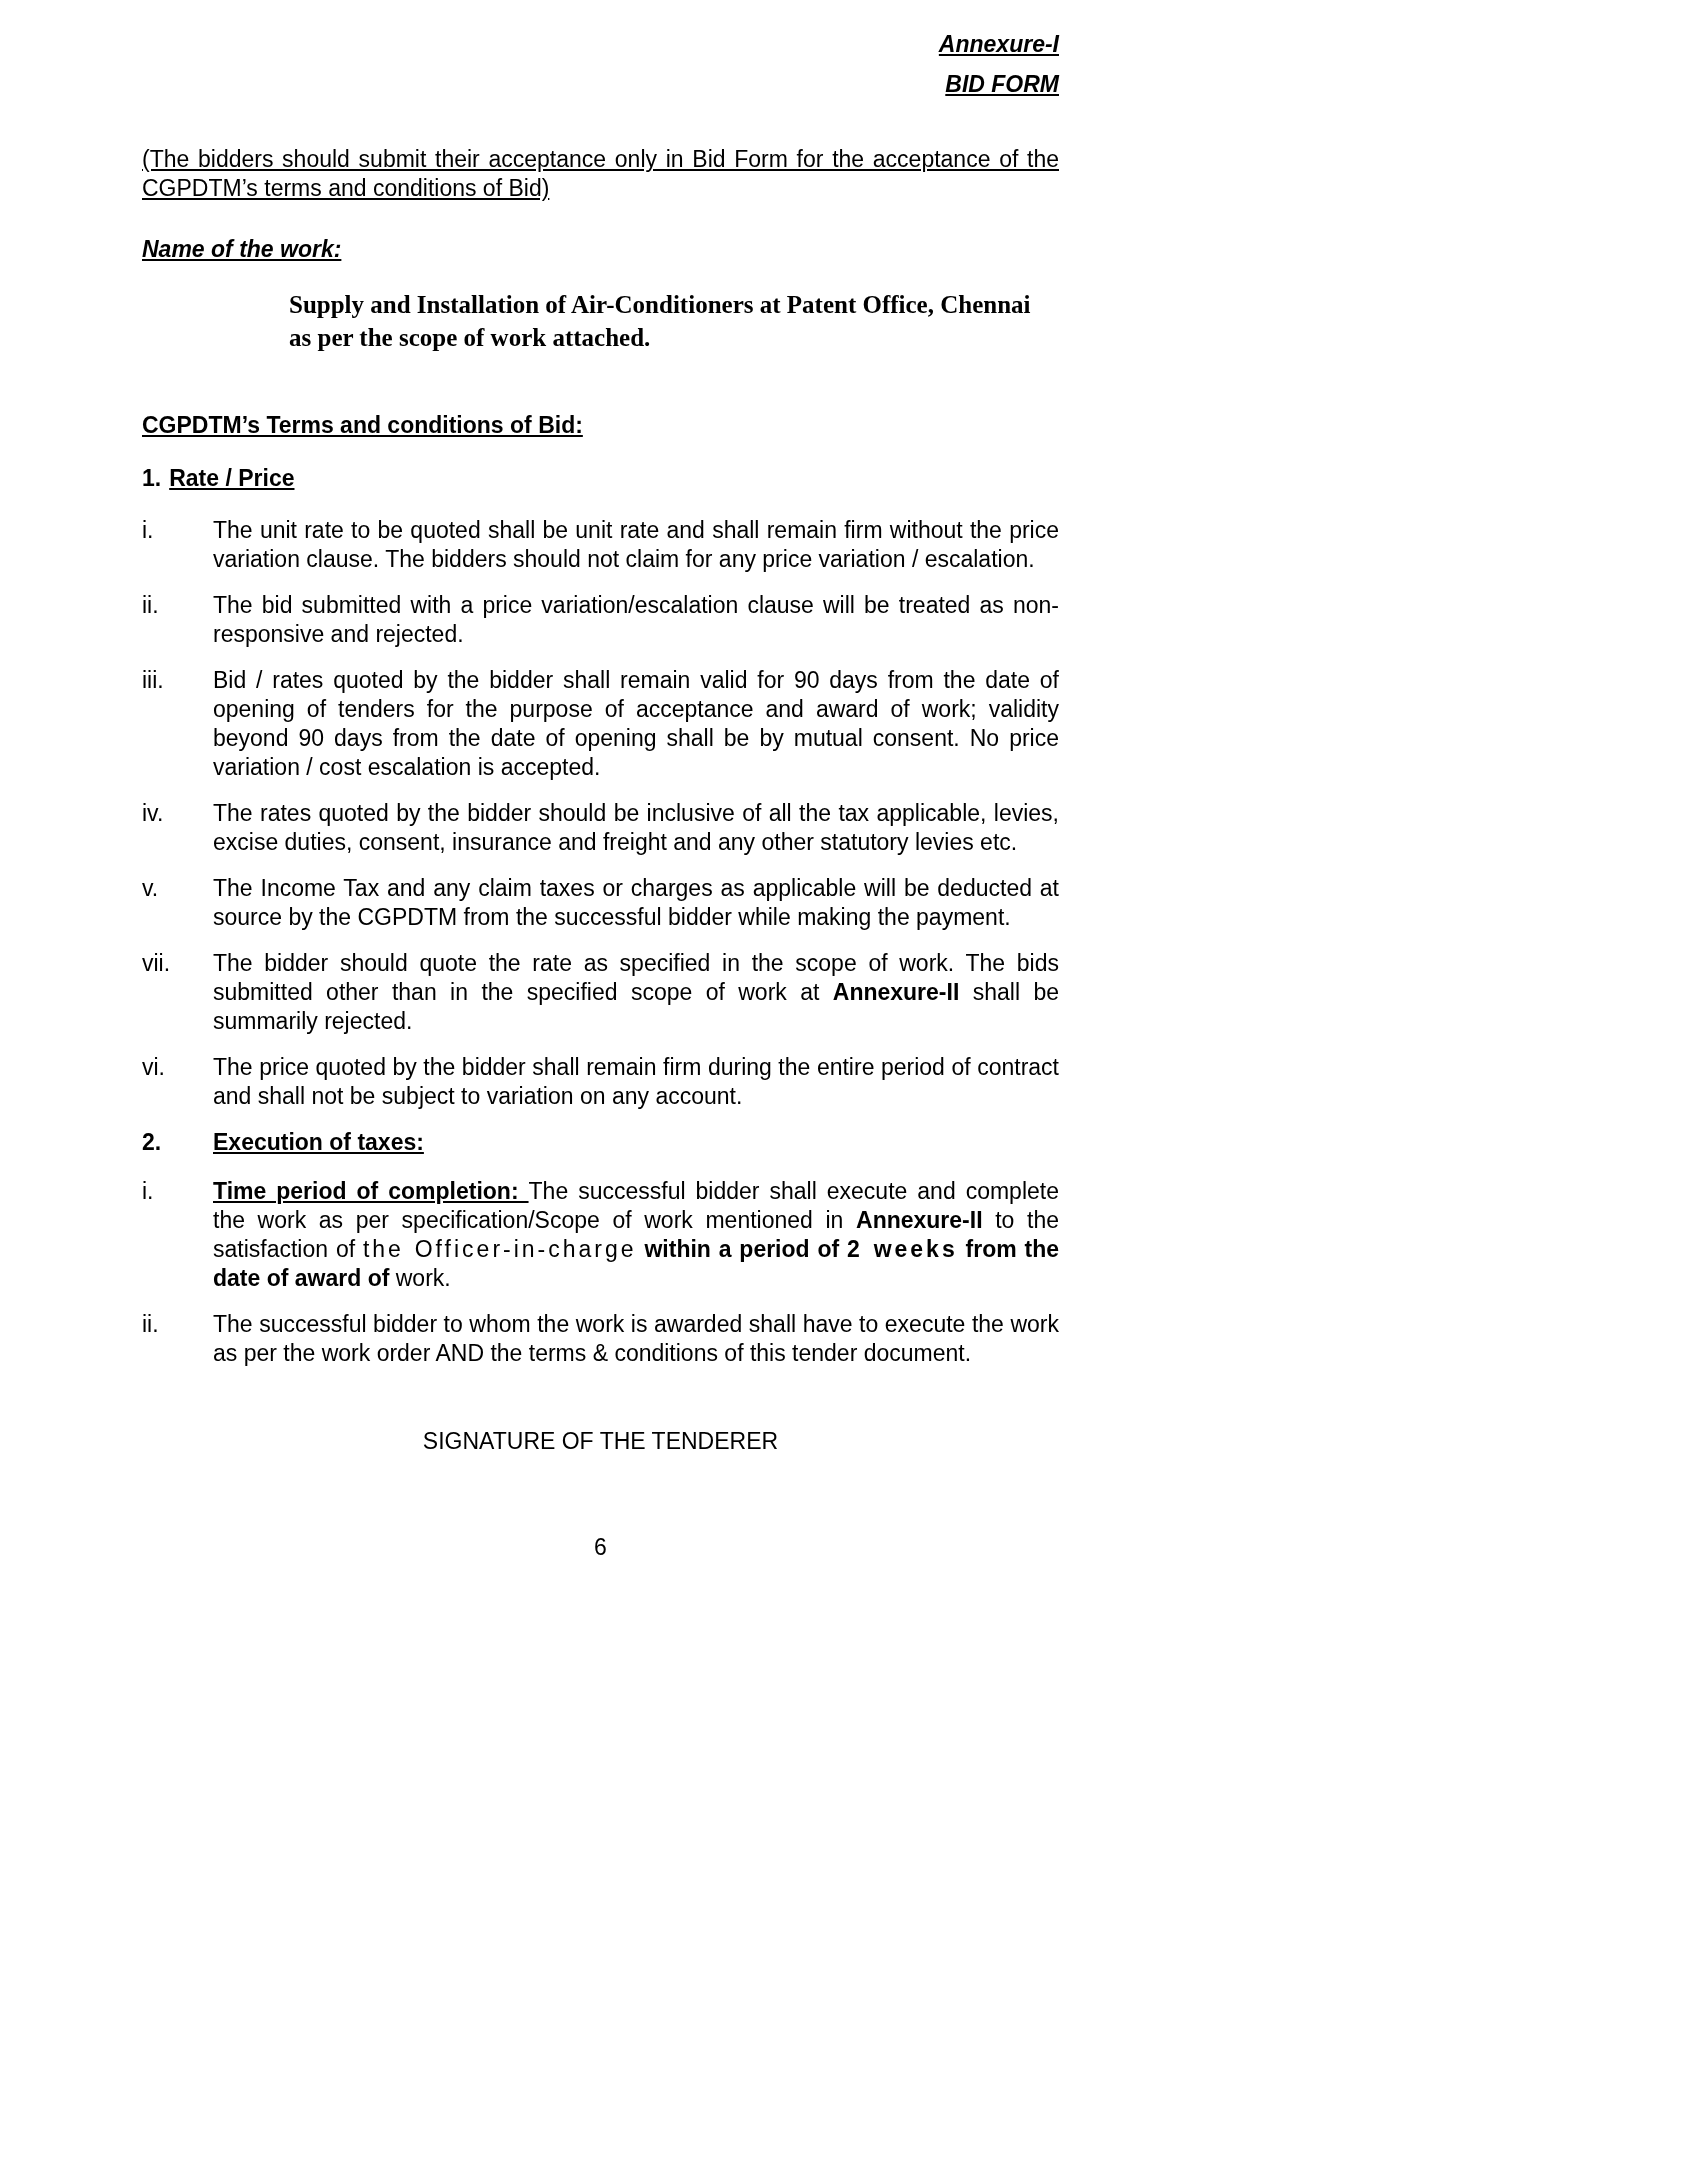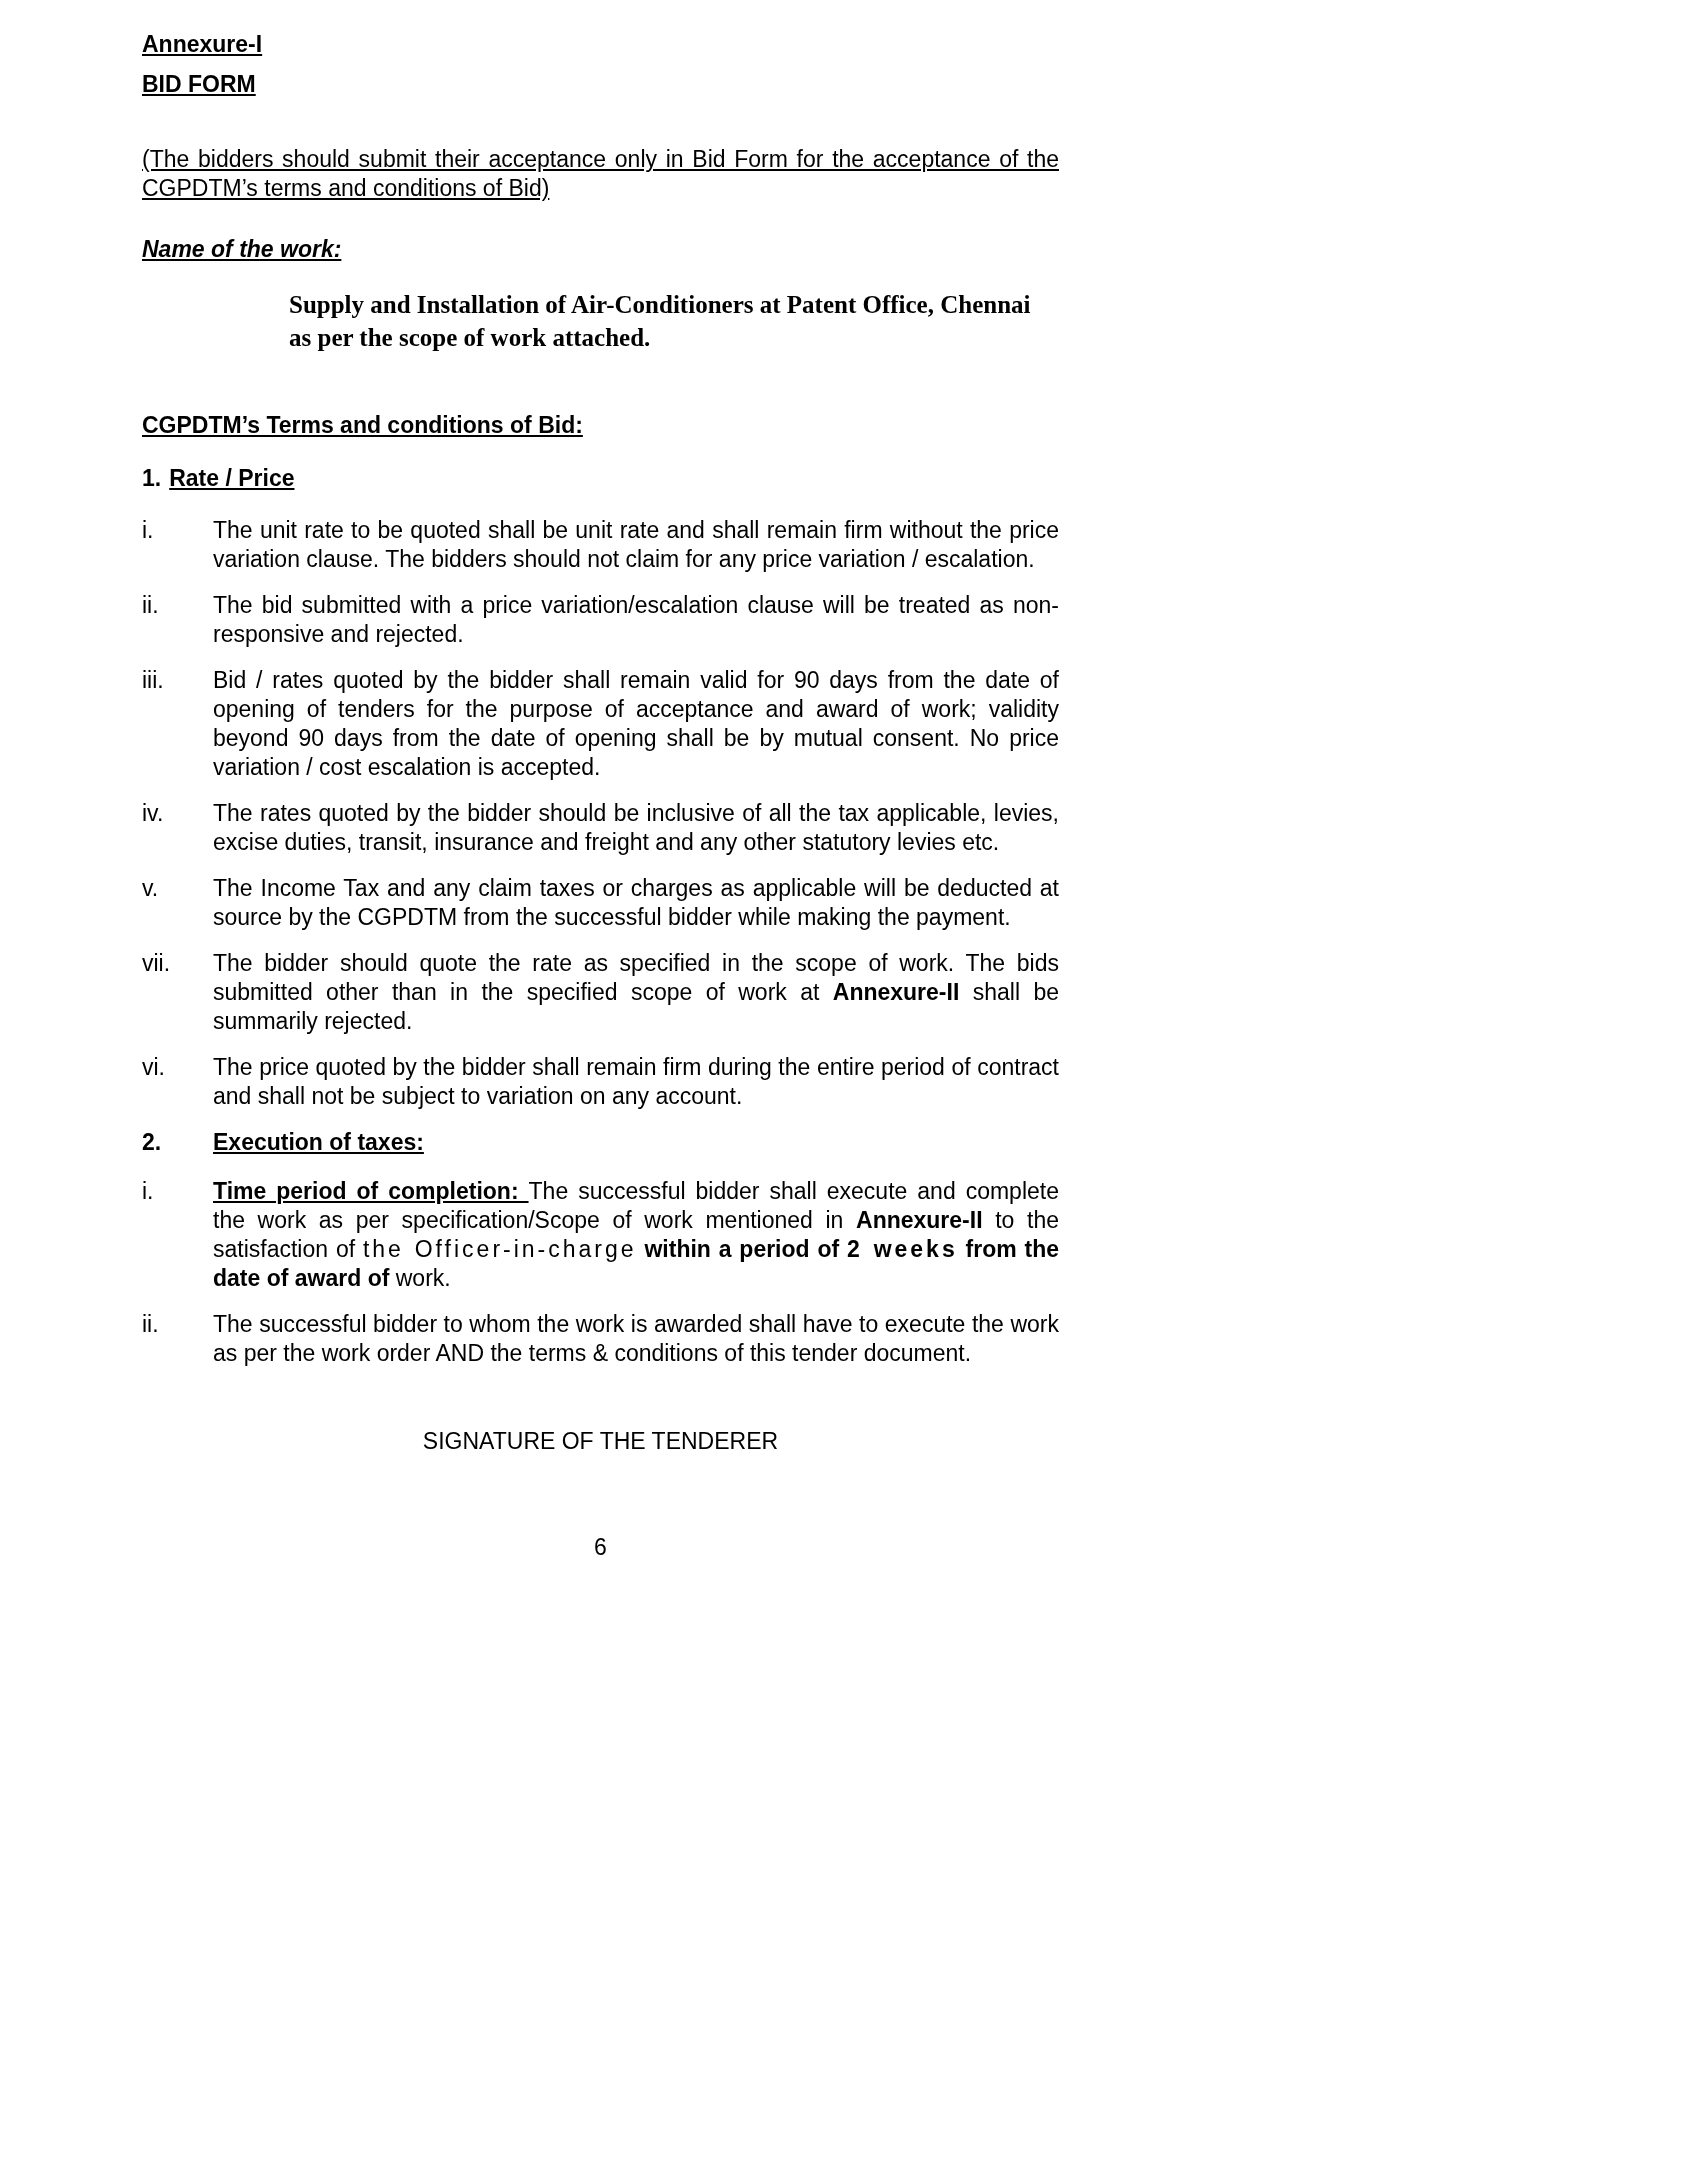--- a/index.html
+++ b/index.html
@@ -14,21 +14,21 @@
     line-height: 29px;
     position: relative;
     overflow: hidden;
   }
   .content {
     padding: 30px 624px 0 142px; 
   }
   .b  { font-weight: bold; }
   .u  { text-decoration: underline; }
   .sp { letter-spacing: 3px; margin-top: 48px; }
-  .center  { text-align: left; }
+  .center  { text-align: right; font-style: italic; }
   .justify { text-align: justify; }
 
   .head-annexure { margin-bottom: 11px; }
   .head-title    { margin-bottom: 46px; }
 
   .intro { margin-bottom: 32px; }
 
   .name-heading { margin-bottom: 24px; font-style: italic; }
 
   .work-desc {
@@ -94,21 +94,21 @@
       <div class="item-text justify"><span>The bid submitted with a price variation/escalation clause will be treated as non-responsive and rejected.</span></div>
     </div>
 
     <div class="item">
       <span class="item-label">iii.</span>
       <div class="item-text justify"><span>Bid / rates quoted by the bidder shall remain valid for 90 days from the date of opening of tenders for the purpose of acceptance and award of work; validity beyond 90 days from the date of opening shall be by mutual consent.  No price variation / cost escalation is accepted.</span></div>
     </div>
 
     <div class="item">
       <span class="item-label">iv.</span>
-      <div class="item-text justify"><span>The rates quoted by the bidder should be inclusive of all the tax applicable, levies, excise duties, transit, insurance and freight and any other statutory levies etc.</span></div>
+      <div class="item-text justify"><span>The rates quoted by the bidder should be inclusive of all the tax applicable, levies, excise duties, consent, insurance and freight and any other statutory levies etc.</span></div>
     </div>
 
     <div class="item">
       <span class="item-label">v.</span>
       <div class="item-text justify"><span>The Income Tax and any claim taxes or charges as applicable will be deducted at source by the CGPDTM from the successful bidder while making the payment.</span></div>
     </div>
 
     <div class="item">
       <span class="item-label">vii.</span>
       <div class="item-text justify"><span>The bidder should quote the rate as specified in the scope of work.  The bids submitted other than in the specified scope of work at </span><span class="b">Annexure-II</span><span> shall be summarily rejected.</span></div>

